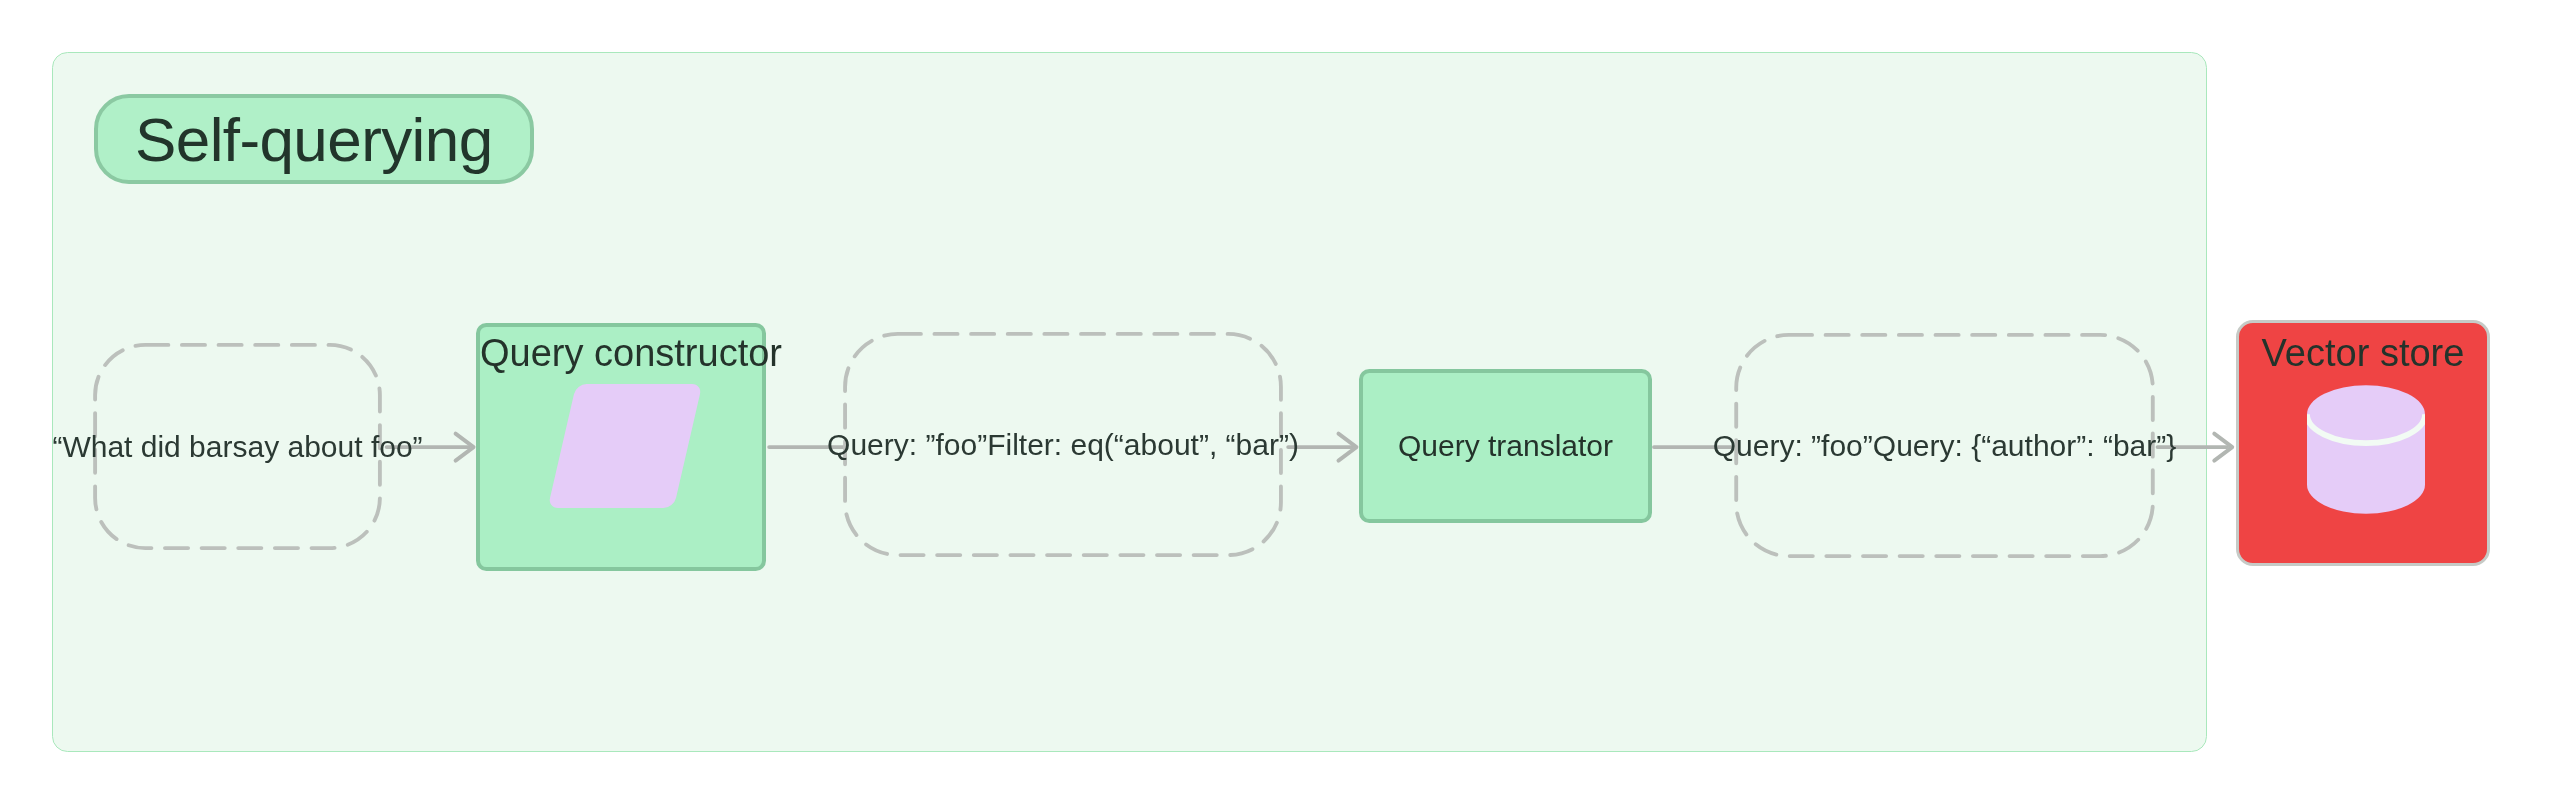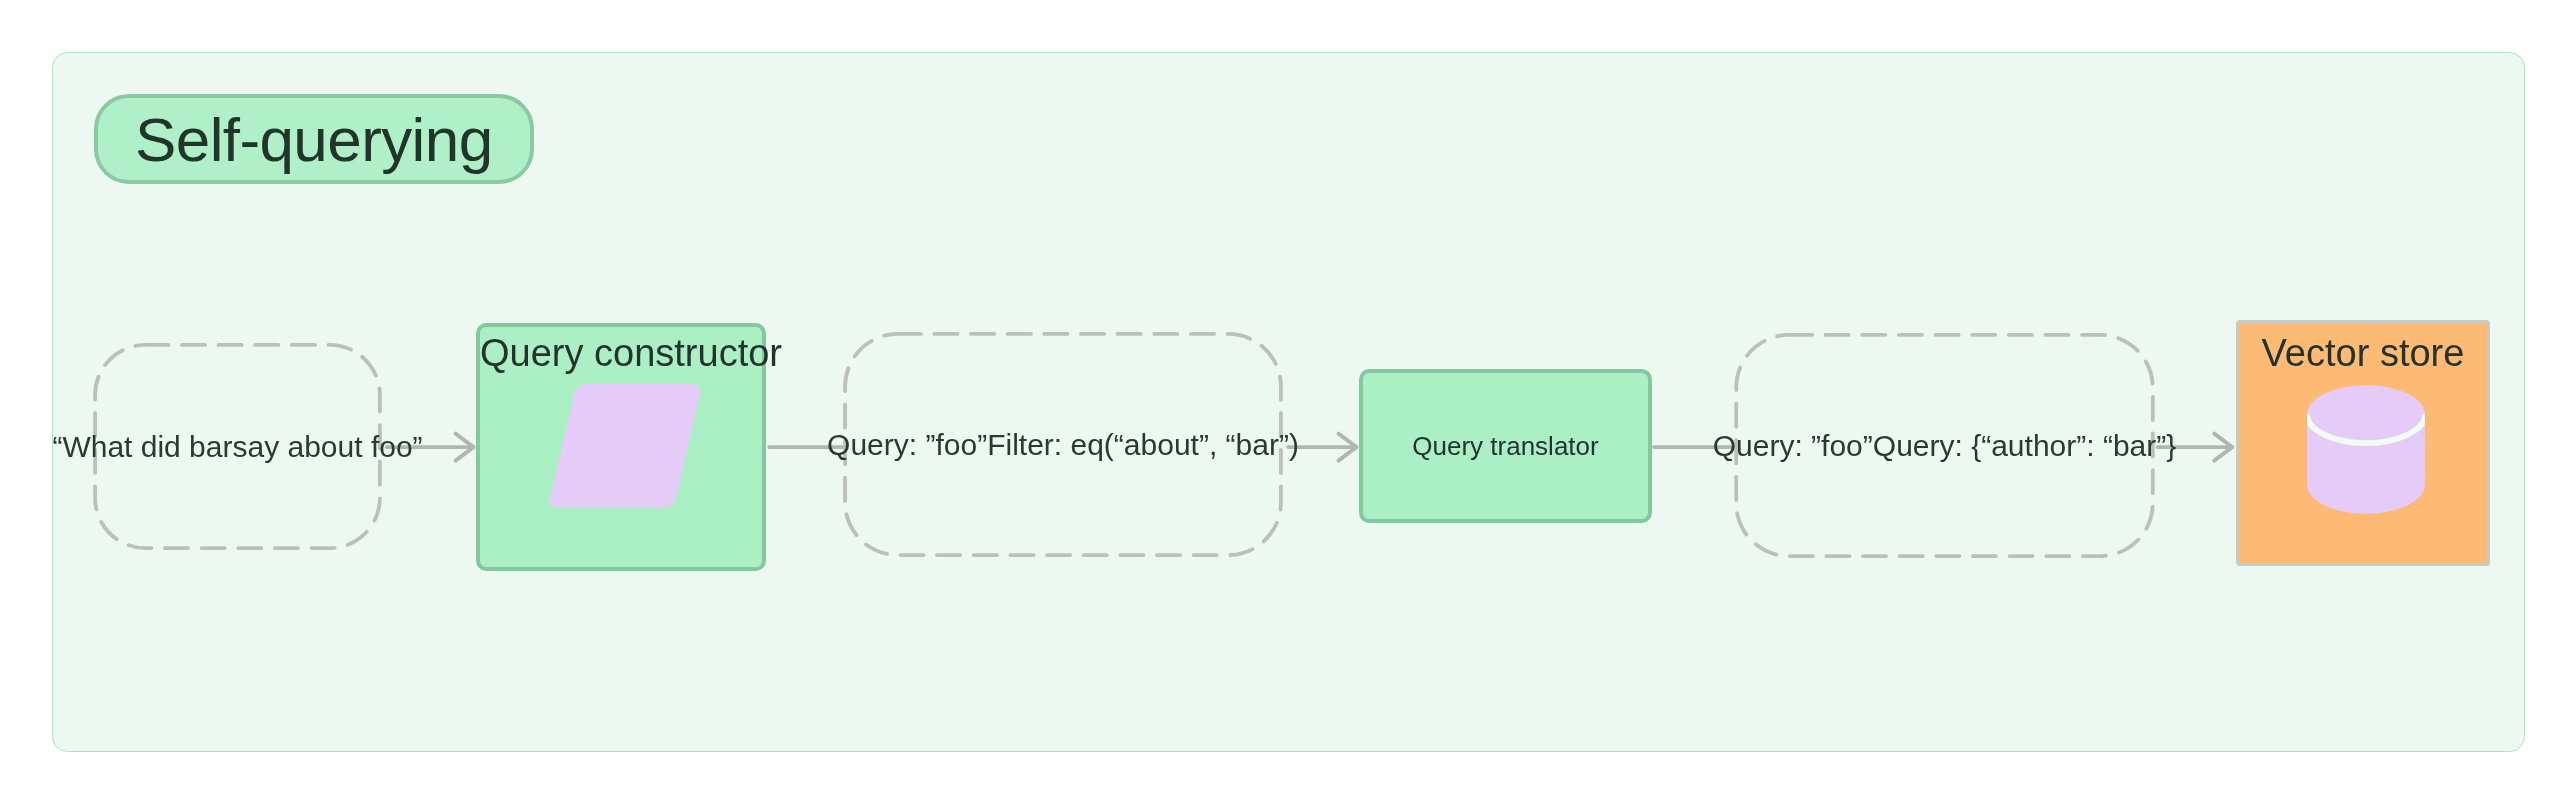--- a/index.html
+++ b/index.html
@@ -12,21 +12,21 @@
     position: relative;
     width: 2576px;
     height: 804px;
     background: #ffffff;
     overflow: hidden;
   }
   .canvas {
     position: absolute;
     left: 52px;
     top: 52px;
-    width: 2473px;
+    width: 2155px;
     height: 700px;
     background: #edf9f0;
     border: 1.9px solid #a9e8bc;
     border-radius: 15.5px;
     box-sizing: border-box;
   }
   .title-pill {
     position: absolute;
     left: 41px;
     top: 41px;
@@ -80,38 +80,38 @@
     font-size: 38px;
     color: #24332b;
     white-space: nowrap;
   }
   .node-label-center {
     position: absolute;
     left: 0; top: 0; right: 0; bottom: 0;
     display: flex;
     align-items: center;
     justify-content: center;
-    font-size: 26px;
+    font-size: 30px;
     color: #24332b;
     white-space: nowrap;
   }
   .parallelogram {
     position: absolute;
     left: 82px;
     top: 57px;
     width: 126px;
     height: 124px;
     background: #e5ccf8;
     border-radius: 10.3px;
     transform: skewX(-13deg);
   }
   .node-store {
-    background: #fdba74;
+    background: #ef4444;
     border: 3.9px solid #c6cac6;
-    border-radius: 4px;
+    border-radius: 17px;
   }
   .db-icon {
     position: absolute;
     left: 68px;
     top: 62px;
   }
   .connectors {
     position: absolute;
     left: 0; top: 0;
     width: 2473px;

